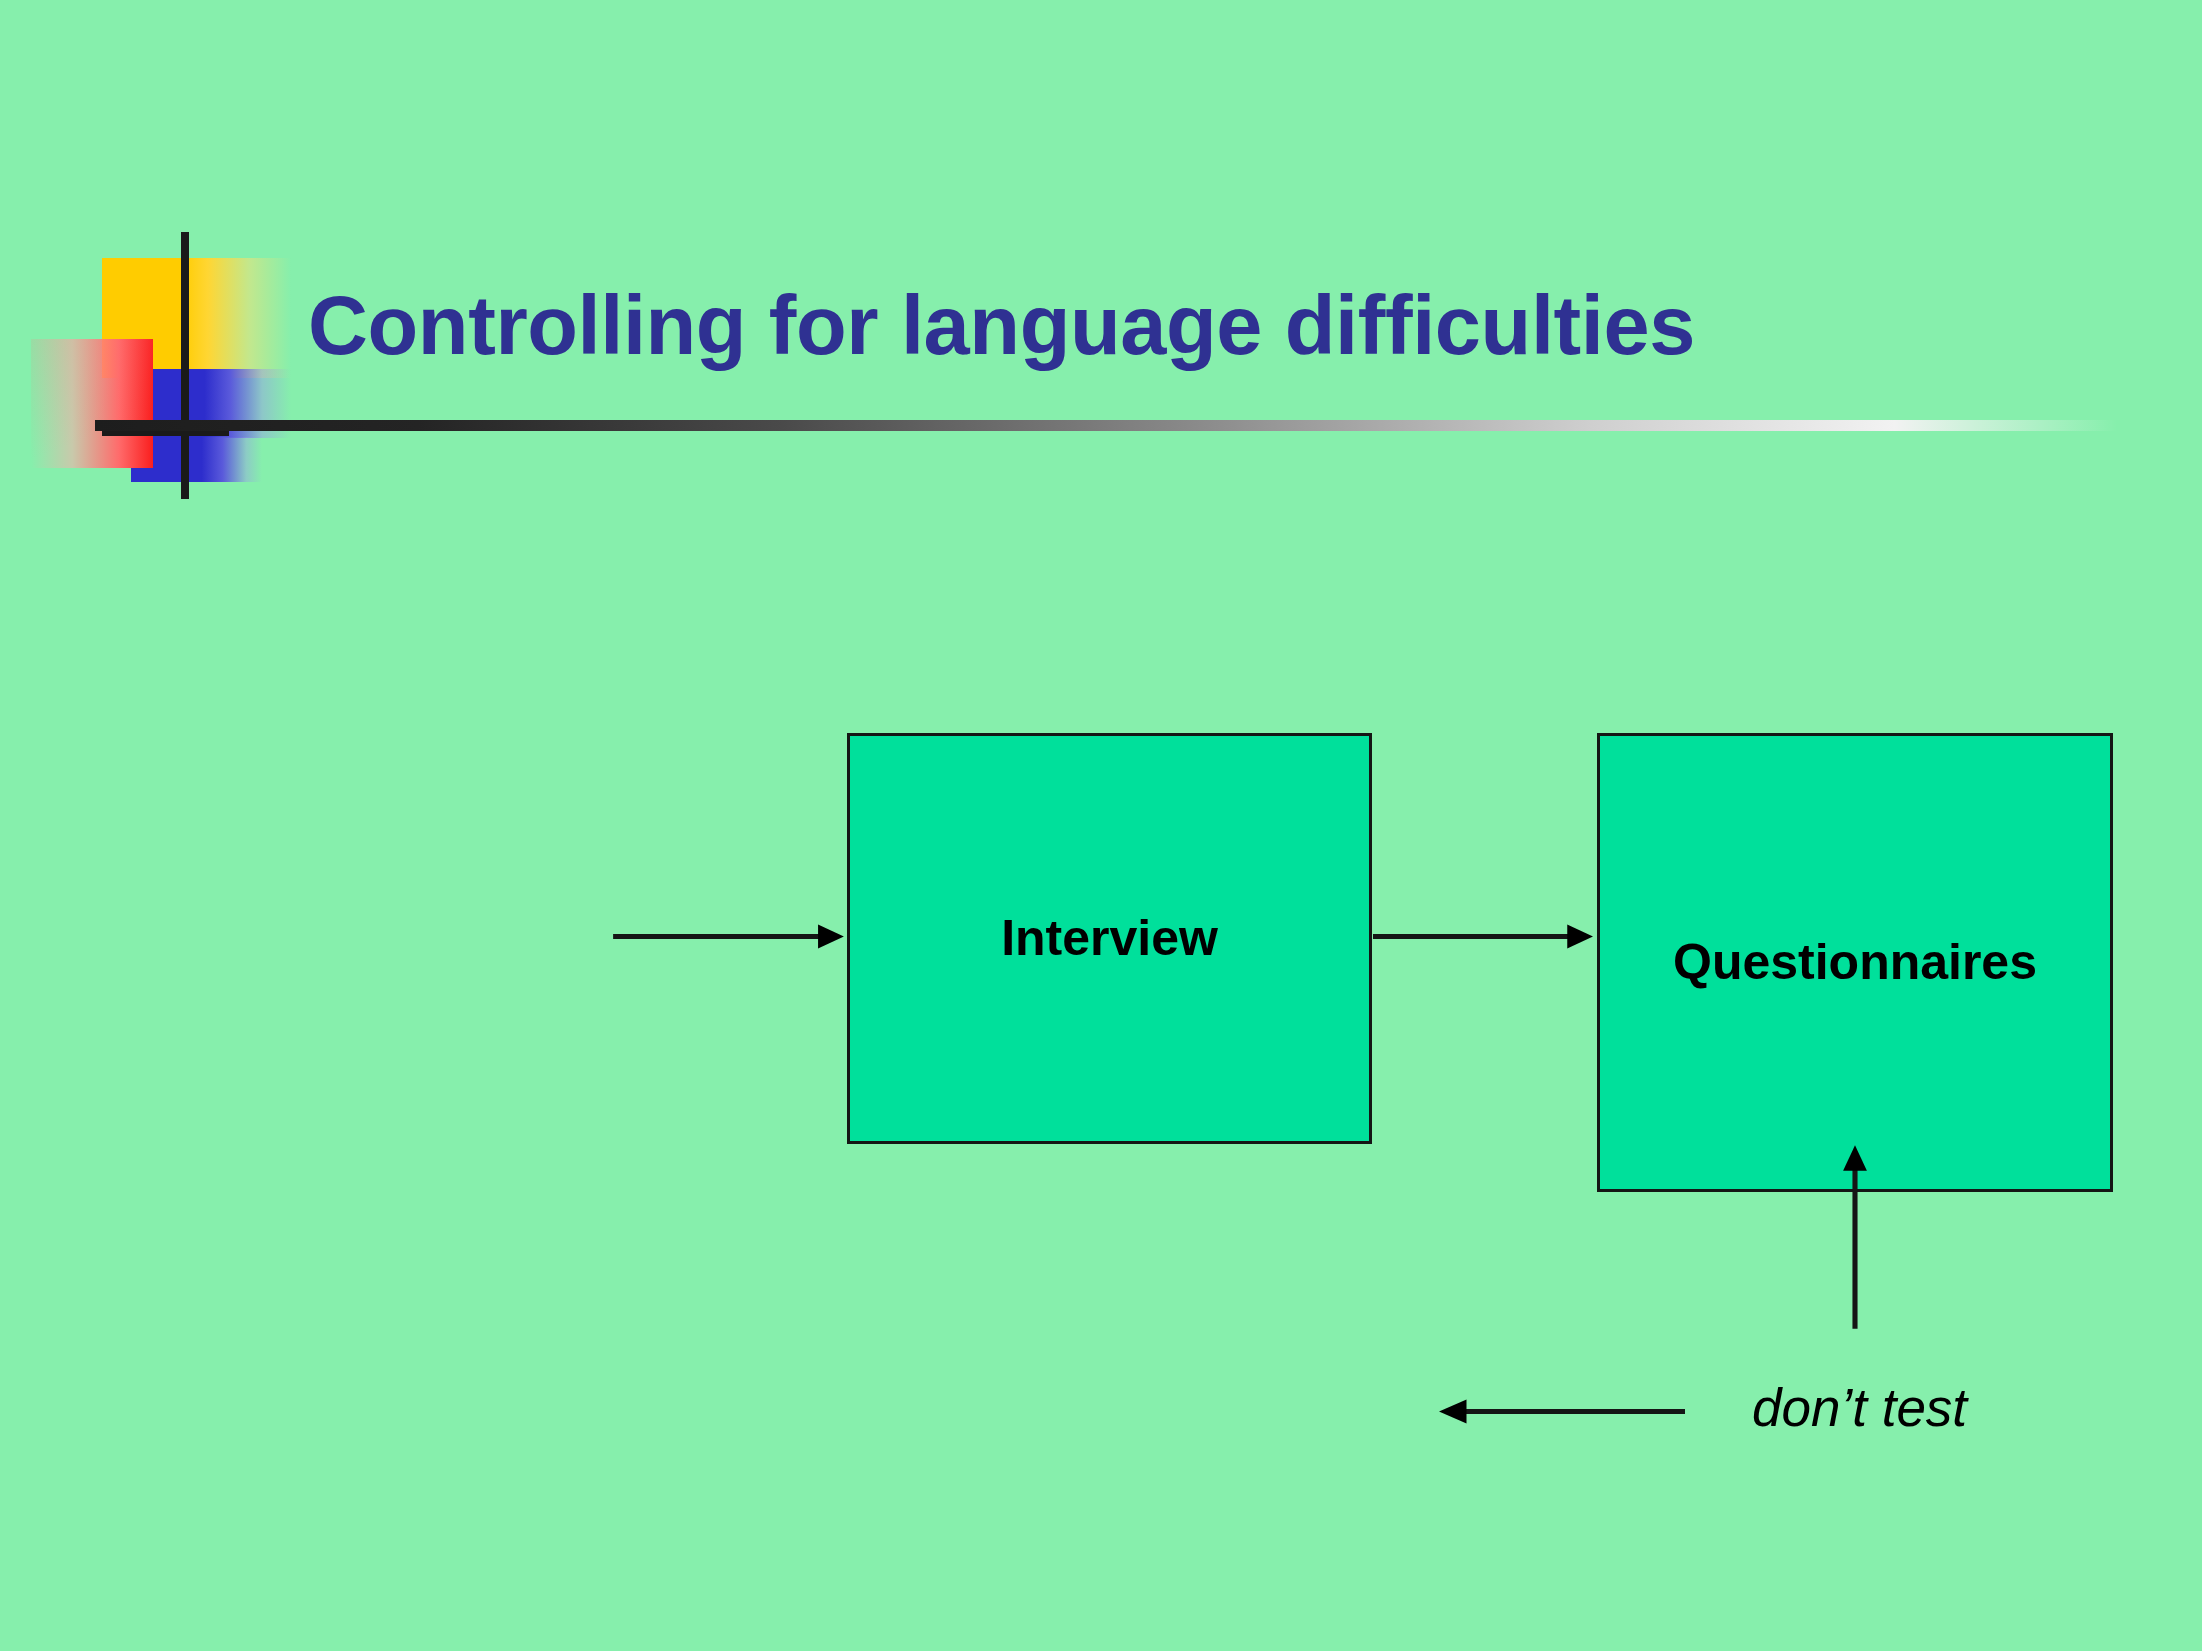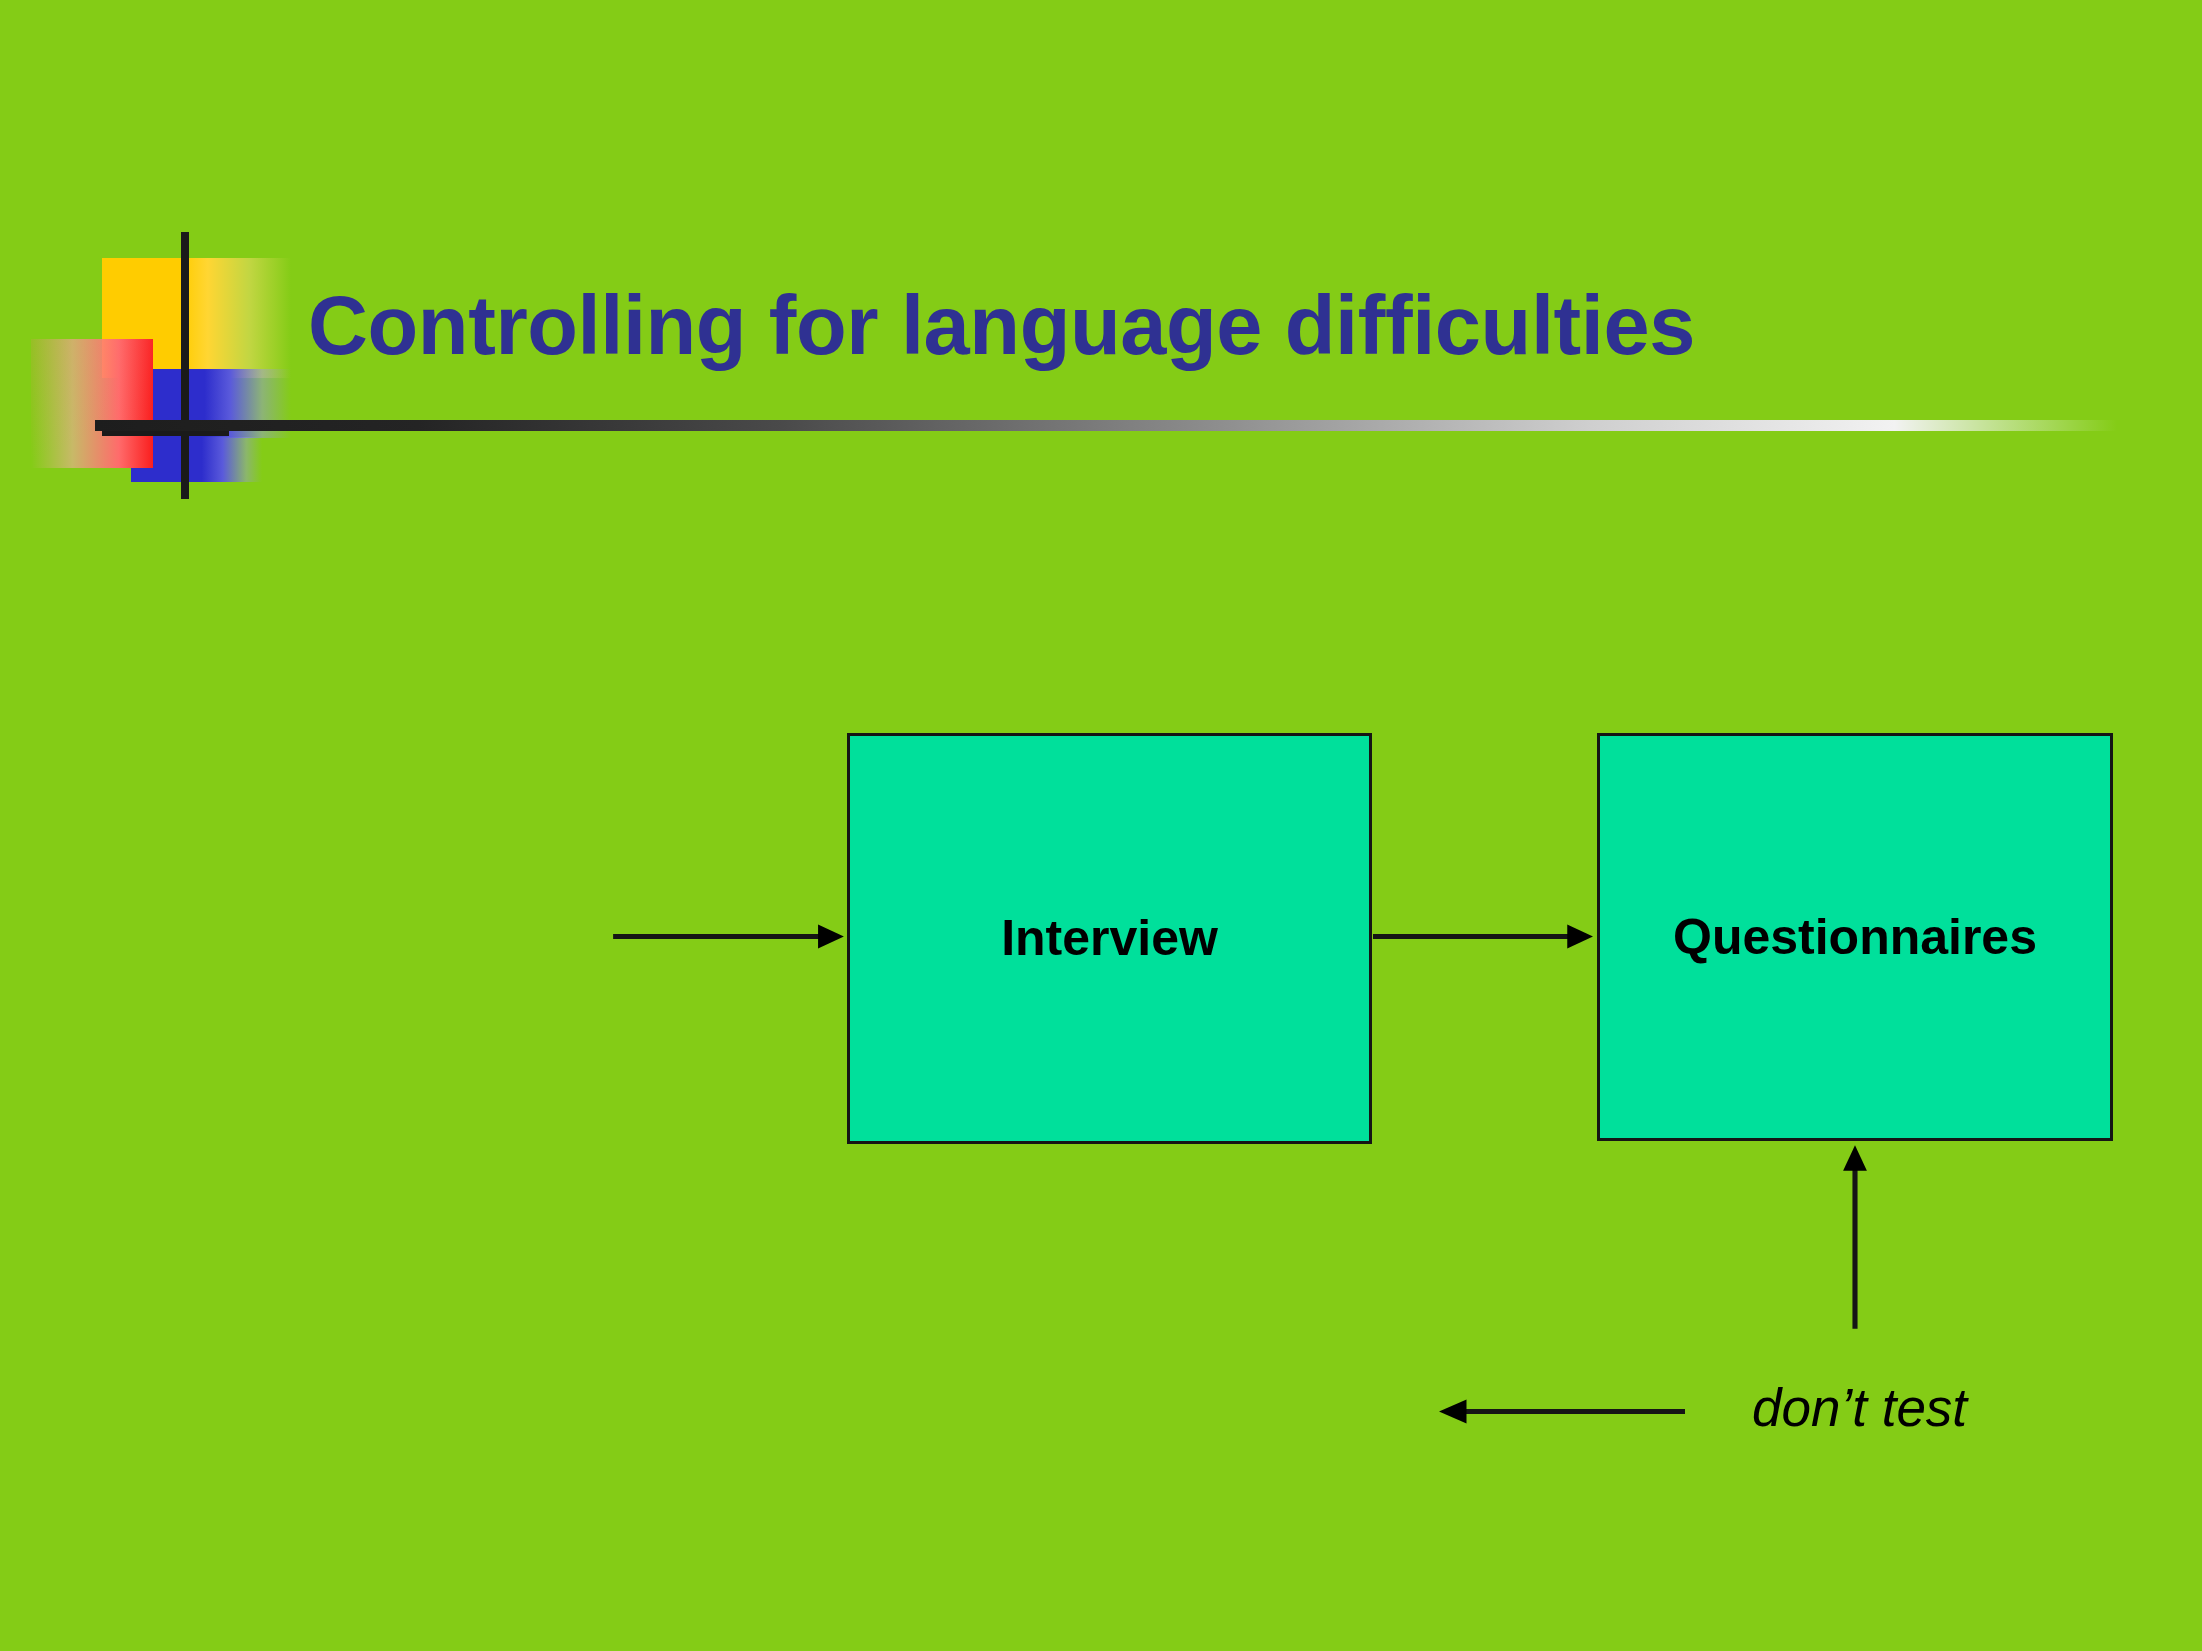--- a/index.html
+++ b/index.html
@@ -10,21 +10,21 @@
   body {
     width: 2203px;
     height: 1652px;
     font-family: "Liberation Sans", sans-serif;
     overflow: hidden;
   }
   #slide {
     position: relative;
     width: 2203px;
     height: 1652px;
-    background: #84cc16;
+    background: #86efac;
   }
 
   
   #logo-mark {
     position: absolute;
     left: 0px;
     top: 206px;
     width: 327px;
     height: 310px;
   }
@@ -121,21 +121,21 @@
   .flow-box-label {
     text-align: center;
     font-size: 50px;
     font-weight: bold;
     color: #000000;
     line-height: 1.22;
     white-space: pre-line;
   }
   #box-screeners { left: 89px;  top: 733px; width: 523px; height: 411px; }
   #box-interview { left: 847px;  top: 733px; width: 525px; height: 411px; }
-  #box-questionnaires { left: 1597px; top: 733px; width: 516px; height: 408px; }
+  #box-questionnaires { left: 1597px; top: 733px; width: 516px; height: 459px; }
 
   
   .arrow-h {
     position: absolute;
     height: 31px;
   }
   .arrow-h svg, .arrow-v svg { display: block; overflow: visible; }
   #arrow-screeners-to-interview { left: 613px;  top: 921px; width: 231px; }
   #arrow-interview-to-questionnaires { left: 1373px; top: 921px; width: 220px; }
   #arrow-dont-test-to-thorough { left: 1439px; top: 1396px; width: 246px; }

